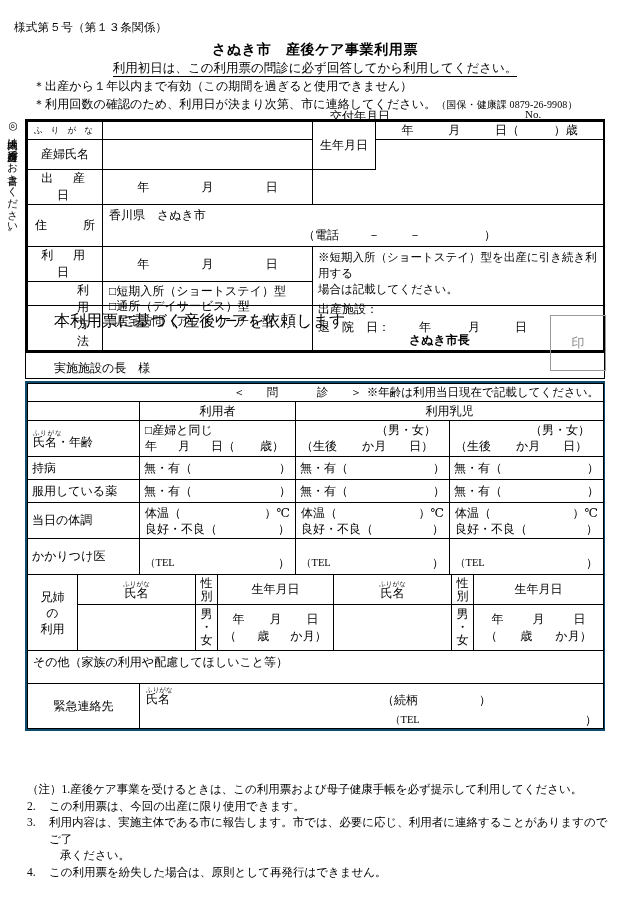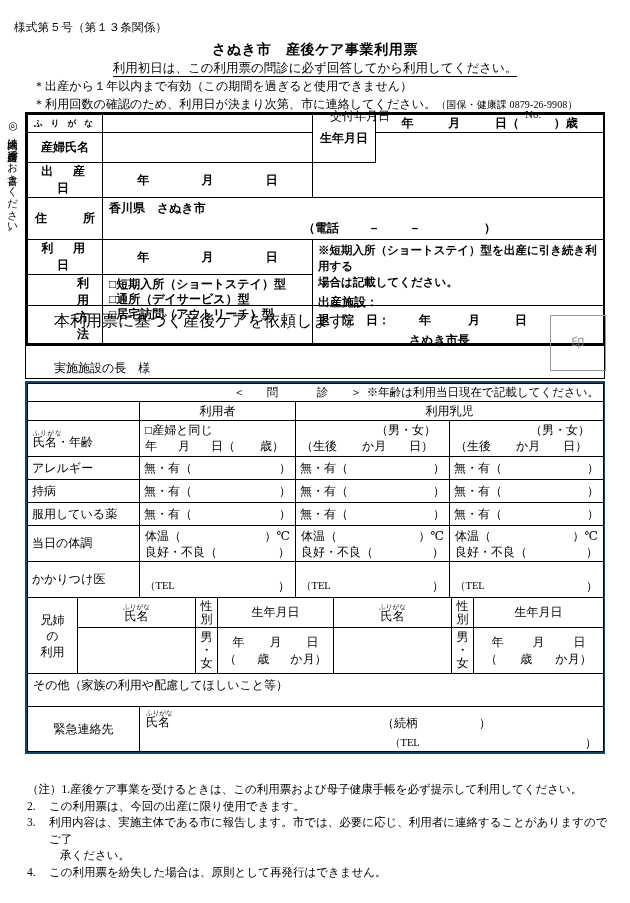--- a/index.html
+++ b/index.html
@@ -97,25 +97,24 @@
     padding: 0;
     vertical-align: middle;
     font-size: 12px;
   }
   .cell-pad { padding: 2px 4px; }
 
   
   #top-block {
     position: absolute;
     left: 25px;
-    top: 112px;
+    top: 119px;
     width: 580px;
     border: 2px solid #000;
     box-sizing: border-box;
-    font-weight: bold;
   }
   #top-block table { width: 100%; }
 
   .lbl-sp { letter-spacing: 0.32em; }
   .lbl-sp2 { letter-spacing: 0.9em; margin-left: 47px; }
   .lbl-center { text-align: center; }
 
   .furigana-cell {
     font-size: 8.5px;
     letter-spacing: 0.35em;
@@ -424,26 +423,20 @@
     <td class="two-line" style="vertical-align:top">
       <div class="gender-right">（男・女）</div>
       <div>
         <span>（生後</span>
         <span style="padding-left:22px">か月</span>
         <span style="padding-left:20px">日）</span>
       </div>
     </td>
   </tr>
 
-  <tr style="height:23px">
-    <td class="cell-pad">アレルギー</td>
-    <td class="cell-pad"><span>無・有（</span><span style="float:right">）</span></td>
-    <td class="cell-pad"><span>無・有（</span><span style="float:right">）</span></td>
-    <td class="cell-pad"><span>無・有（</span><span style="float:right">）</span></td>
-  </tr>
 
   <tr style="height:23px">
     <td class="cell-pad">持病</td>
     <td class="cell-pad"><span>無・有（</span><span style="float:right">）</span></td>
     <td class="cell-pad"><span>無・有（</span><span style="float:right">）</span></td>
     <td class="cell-pad"><span>無・有（</span><span style="float:right">）</span></td>
   </tr>
 
   <tr style="height:23px">
     <td class="cell-pad">服用している薬</td>

